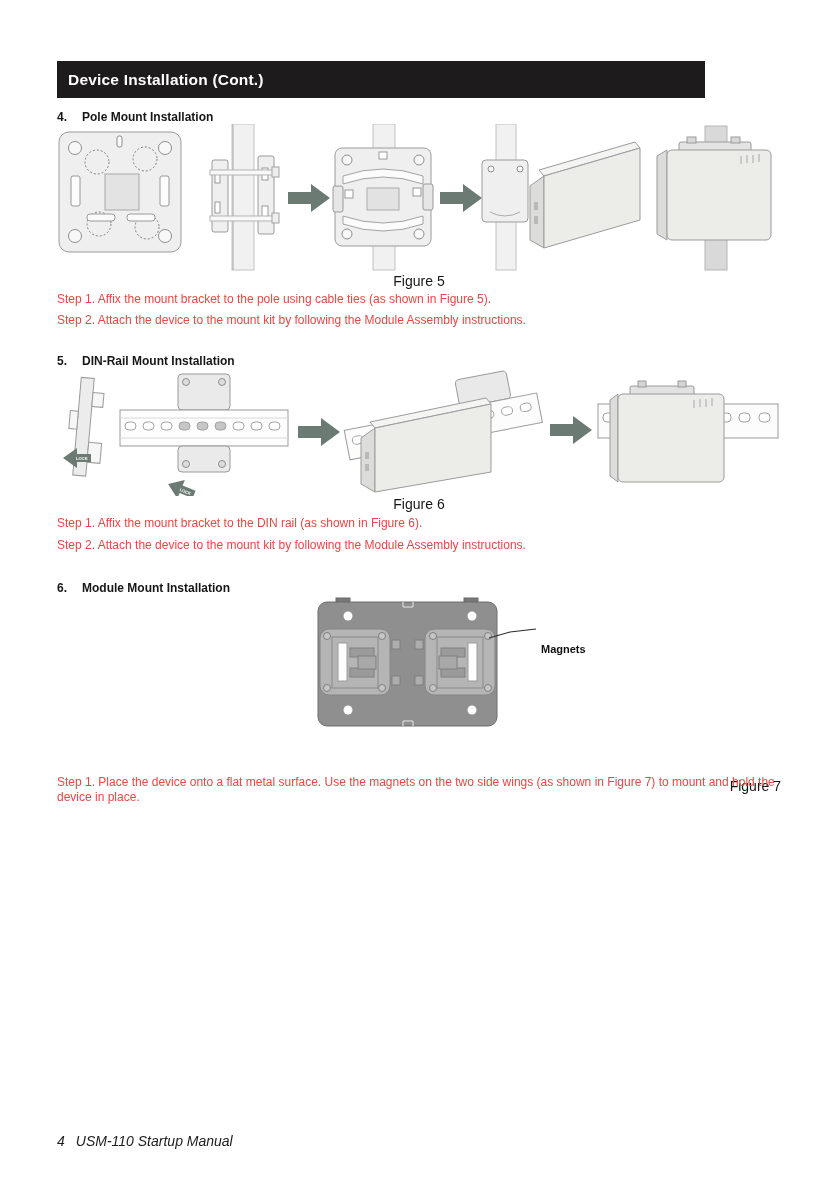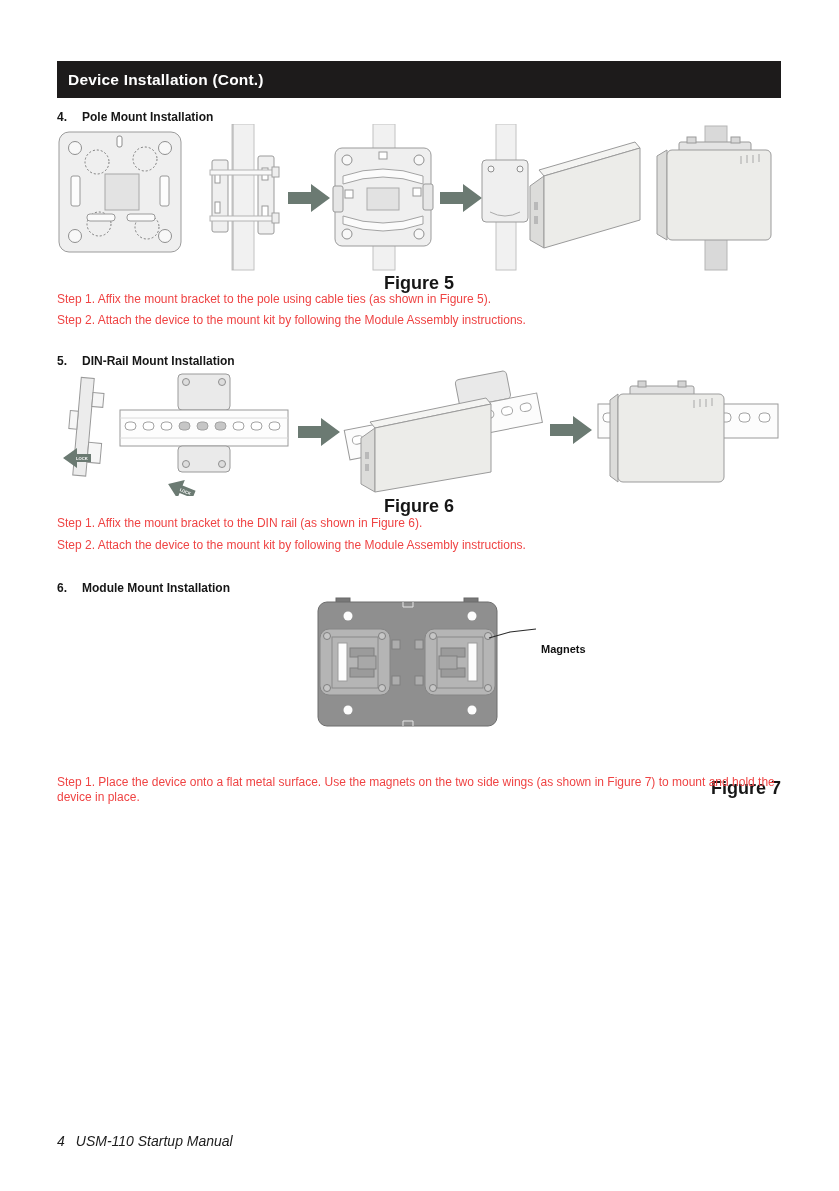--- a/index.html
+++ b/index.html
@@ -1,31 +1,31 @@
 <!DOCTYPE html>
 <html><head>
 <meta charset="utf-8">
 <style>
   * { margin:0; padding:0; box-sizing:border-box; }
   html,body { background:#ffffff; }
   body { font-family:"Liberation Sans", sans-serif; color:#222; }
   .page { position:relative; width:839px; height:1191px; background:#fff; overflow:hidden; }
 
-  .header-bar { position:absolute; left:57px; top:61px; width:724px; height:37px;
+  .header-bar { position:absolute; left:57px; top:61px; width:648px; height:37px;
     background:#1d1b1b; color:#ffffff; display:flex; align-items:center;
     padding-left:11px; font-size:15.5px; font-weight:bold; letter-spacing:.2px; }
 
   .sec-heading { position:absolute; left:57px; font-size:12px; font-weight:bold; color:#161616; display:flex; }
   .sec-heading .num { width:25px; flex:none; }
 
   .fig { position:absolute; left:57px; width:724px; }
   .fig svg { display:block; }
 
   .figure-caption { position:absolute; left:57px; width:724px; text-align:center;
-    font-size:18px; font-weight:bold; color:#161616; }
+    font-size:14px; font-weight:normal; color:#161616; }
 
   .step { position:absolute; left:57px; width:724px; font-size:12px; line-height:15px; color:#ef4444; }
 
   .fig7-wrap { position:absolute; left:308px; top:596px; width:230px; height:140px; }
   .magnet-label { position:absolute; left:233px; top:27px; font-size:11px; font-weight:bold; color:#111; white-space:nowrap;margin-top:20px; }
 
   .footer { position:absolute; left:57px; top:1133px; font-style:italic; font-size:14px; color:#1d1d1d; display:flex; gap:11px; }
 
   
   .outline { stroke:#9b9b9b; stroke-width:1; }

